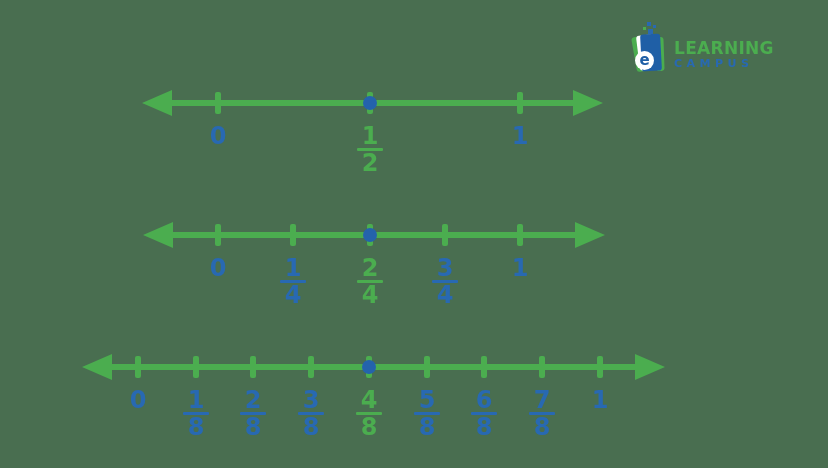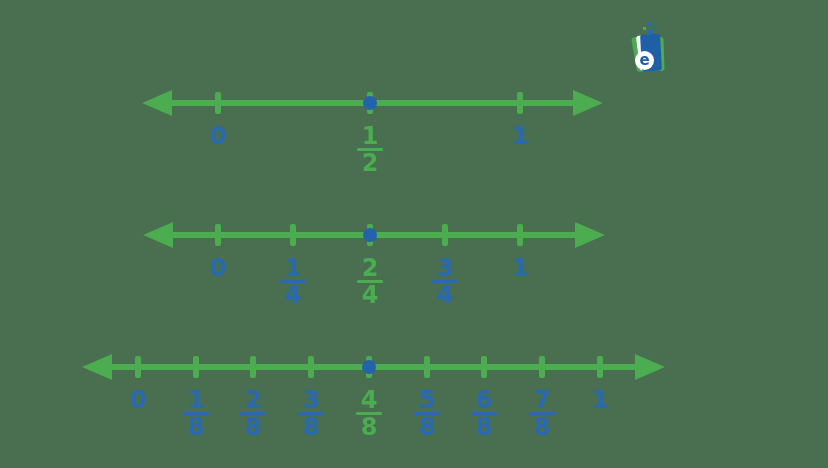--- a/index.html
+++ b/index.html
@@ -47,20 +47,24 @@
     <div class="logo-icon">
       <span class="px" style="left:13px;top:0;width:4px;height:4px;background:#2869B2;"></span>
       <span class="px" style="left:19px;top:3px;width:3px;height:3px;background:#2869B2;"></span>
       <span class="px" style="left:9px;top:5px;width:3px;height:3px;background:#4BAD4F;"></span>
       <span class="px" style="left:14px;top:7px;width:5px;height:5px;background:#2869B2;"></span>
       <span class="book" style="left:0;top:14px;width:18px;height:35px;background:#4BAD4F;transform:rotate(-10deg);"></span>
       <span class="book" style="left:4px;top:13px;width:17px;height:35px;background:#ffffff;transform:rotate(-7deg);"></span>
       <span class="book" style="left:22px;top:15px;width:8px;height:34px;background:#4BAD4F;transform:rotate(-2deg);"></span>
       <span class="book" style="left:7px;top:12px;width:20px;height:37px;background:#1F5FA6;transform:rotate(-3deg);"></span>
       <span class="e-badge">e</span>
+    </div>
+    <div class="logo-text">
+      <div class="brand-top">LEARNING</div>
+      <div class="brand-bottom">CAMPUS</div>
     </div>
   </div>
 
   <div id="lines">
       <div>
         <div class="shaft" style="left: 164px; top: 100px; width: 417px; background: rgb(75, 173, 79);"></div>
         <div class="arrow-left" style="left: 142px; top: 90px; border-right: 30px solid rgb(75, 173, 79);"></div>
         <div class="arrow-right" style="left: 573px; top: 90px; border-left: 30px solid rgb(75, 173, 79);"></div>
         <div class="tick" style="left: 215px; top: 92px; background: rgb(75, 173, 79);"></div>
         <div class="whole-label" style="left: 206px; top: 126px; color: rgb(40, 105, 178);">0</div>

